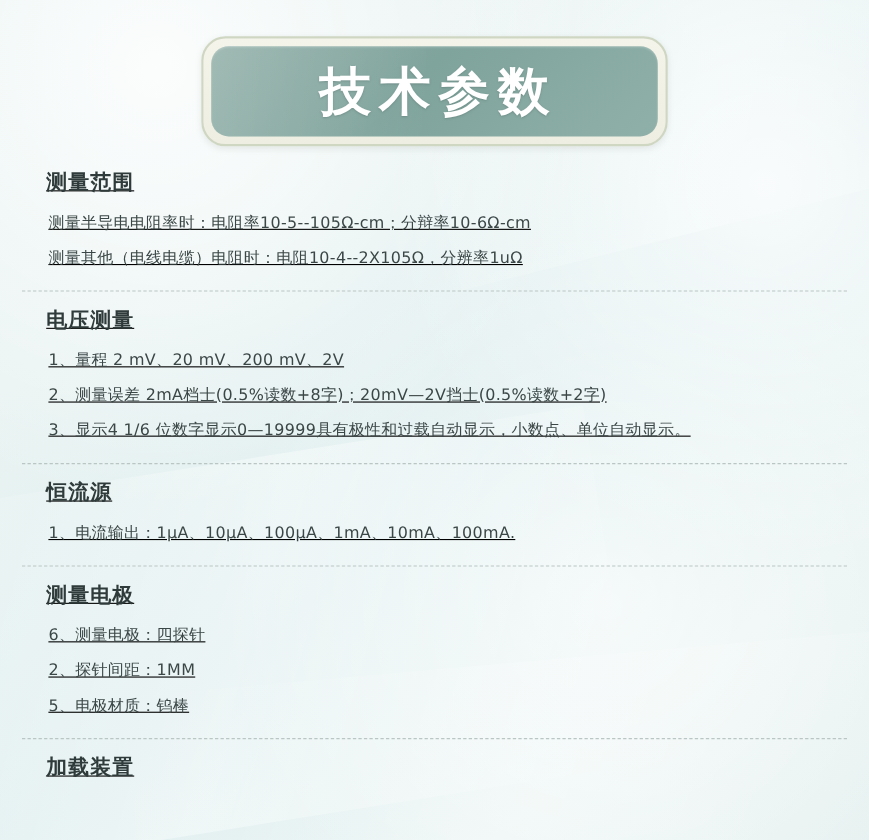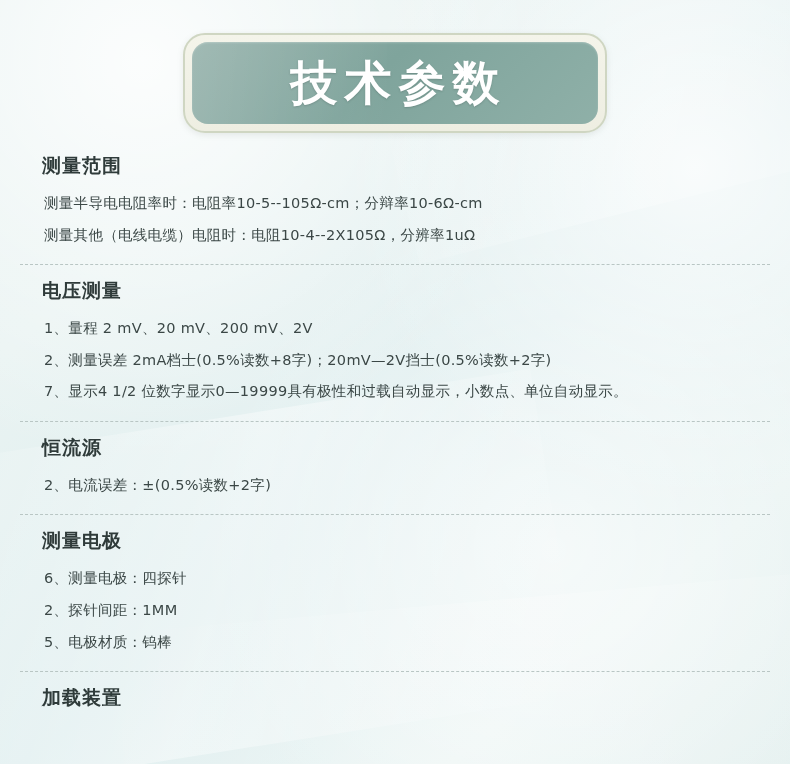--- a/index.html
+++ b/index.html
@@ -86,20 +86,21 @@
 
   
   .content {
     position: absolute;
     left: 0;
     top: 140px;
     width: 790px;
   }
   .section {
     padding: 0 0 0 0;
+    text-decoration: underline;
   }
   .sec-head {
     font-size: 19px;
     font-weight: bold;
     color: #2f3b3a;
     padding: 13px 0 9px 42px;
     letter-spacing: 1px;
     font-family: "DejaVu Sans", "Liberation Sans", sans-serif;
   }
   .lines {
@@ -141,28 +142,28 @@
           <div class="line">测量半导电电阻率时：电阻率10-5--105Ω-cm；分辩率10-6Ω-cm</div>
           <div class="line">测量其他（电线电缆）电阻时：电阻10-4--2X105Ω，分辨率1uΩ</div>
         </div>
       </div>
       <div class="divider"></div>
       <div class="section">
         <div class="sec-head">电压测量</div>
         <div class="lines">
           <div class="line">1、量程 2 mV、20 mV、200 mV、2V</div>
           <div class="line">2、测量误差 2mA档士(0.5%读数+8字)；20mV—2V挡士(0.5%读数+2字)</div>
-          <div class="line">7、显示4 1/2 位数字显示0—19999具有极性和过载自动显示，小数点、单位自动显示。</div>
+          <div class="line">3、显示4 1/6 位数字显示0—19999具有极性和过载自动显示，小数点、单位自动显示。</div>
         </div>
       </div>
       <div class="divider"></div>
       <div class="section">
         <div class="sec-head">恒流源</div>
         <div class="lines">
-          <div class="line">2、电流误差：±(0.5%读数+2字)</div>
+          <div class="line">1、电流输出：1μA、10μA、100μA、1mA、10mA、100mA.</div>
         </div>
       </div>
       <div class="divider"></div>
       <div class="section">
         <div class="sec-head">测量电极</div>
         <div class="lines">
           <div class="line">6、测量电极：四探针</div>
           <div class="line">2、探针间距：1MM</div>
           <div class="line">5、电极材质：钨棒</div>
         </div>

